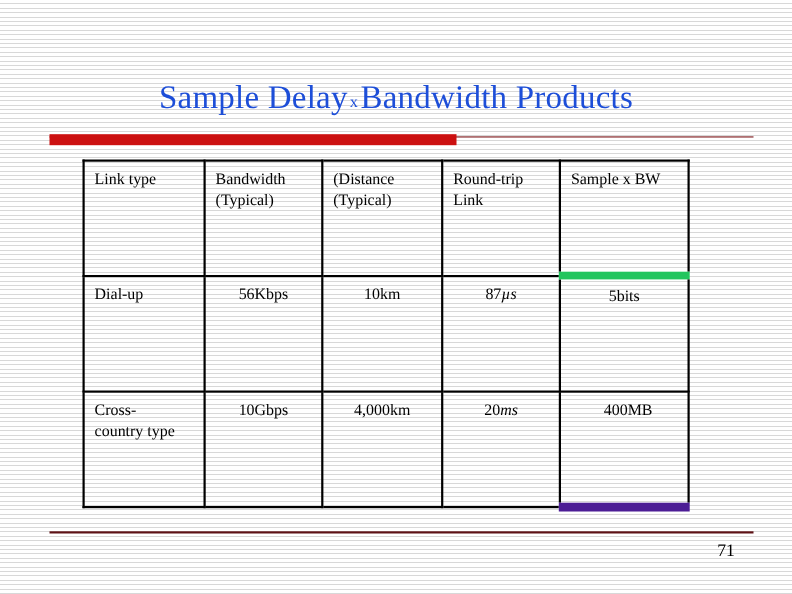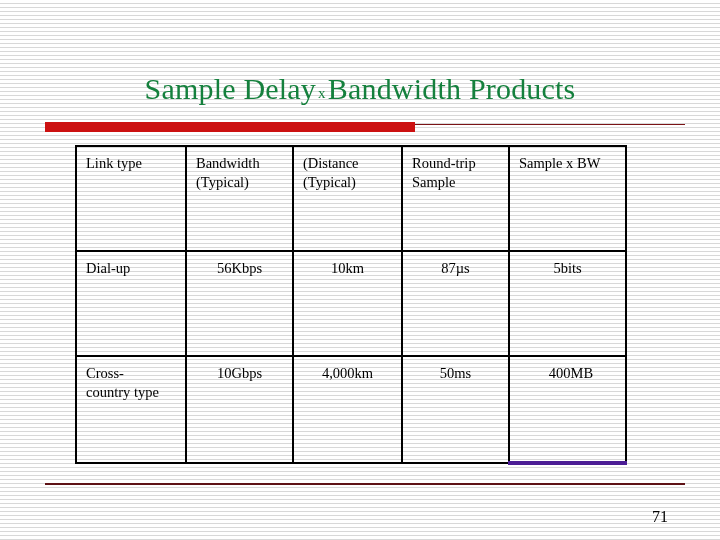--- a/index.html
+++ b/index.html
@@ -32,21 +32,21 @@
     position: absolute;
     left: 0;
     top: 72px;
     width: 720px;
     text-align: center;
   }
   .slide-title {
     font-family: "Liberation Serif", "DejaVu Serif", serif;
     font-size: 30px;
     line-height: 34px;
-    color: #15803d;
+    color: #1d4ed8;
     font-weight: normal;
     letter-spacing: 0.2px;
     white-space: nowrap;
   }
   .title-chi {
     font-size: 15px;
     vertical-align: 1px;
     padding: 0 2px;
     font-family: "Liberation Serif", "DejaVu Serif", serif;
   }
@@ -74,21 +74,21 @@
     top: 483px;
     width: 640px;
     height: 2px;
     background: #5e1216;
   }
 
   
   .page-number {
     position: absolute;
     left: 640px;
-    top: 508px;
+    top: 492px;
     width: 40px;
     text-align: center;
     font-family: "Liberation Serif", "DejaVu Serif", serif;
     font-size: 16px;
     color: #000000;
   }
 
   
   .table-wrap {
     position: absolute;
@@ -122,24 +122,25 @@
 
   tr.head-row td { height: 63px; text-align: left; margin-left: 31px; }
   tr.data-row td { height: 63px; text-align: center; margin-top: 20px; }
   tr.data-row td.cell-linktype { text-align: left; }
 
   
   td.hl {
     border-left: 3px solid #1111cc;
     border-right: 3px solid #1111cc;
   }
-  tr.data-row.first-data td.hl { border-top: 2px solid #22c55e; }
-  tr.data-row.last-data td.hl { border-bottom: 4px solid #4c1d95; padding-left: 16px; }
+  tr.data-row.first-data td.hl { border-top: 7px solid #22c55e; }
+  tr.data-row.last-data td.hl { border-bottom: 8px solid #4c1d95; padding-left: 16px; }
 
   .unit-italic {
+    font-style: italic;
     font-family: "Liberation Serif", "DejaVu Serif", serif;
   }
 </style>
 </head>
 <body>
 
 <div class="slide">
 
   <div class="title-block">
     <div class="slide-title"><span>Sample Delay</span><span class="title-chi">x</span><span>Bandwidth Products</span></div>
@@ -165,21 +166,21 @@
           <td>
             <span>Bandwidth</span><br>
             <span>(Typical)</span>
           </td>
           <td>
             <span>(Distance</span><br>
             <span>(Typical)</span>
           </td>
           <td>
             <span>Round-trip</span><br>
-            <span>Sample</span>
+            <span>Link</span>
           </td>
           <td>
             <span>Sample x BW</span>
           </td>
         </tr>
 
         <tr class="data-row first-data">
           <td class="cell-linktype">
             <span>Dial-up</span>
           </td>
@@ -191,21 +192,21 @@
 
 
 
         <tr class="data-row last-data">
           <td class="cell-linktype">
             <span>Cross-</span><br>
             <span>country type</span>
           </td>
           <td>10Gbps</td>
           <td>4,000km</td>
-          <td><span>50</span><span class="unit-italic">ms</span></td>
+          <td><span>20</span><span class="unit-italic">ms</span></td>
           <td class="hl">400MB</td>
         </tr>
       </tbody>
     </table>
   </div>
 
   <div class="rule-bottom"></div>
 
   <div class="page-number">71</div>
 

